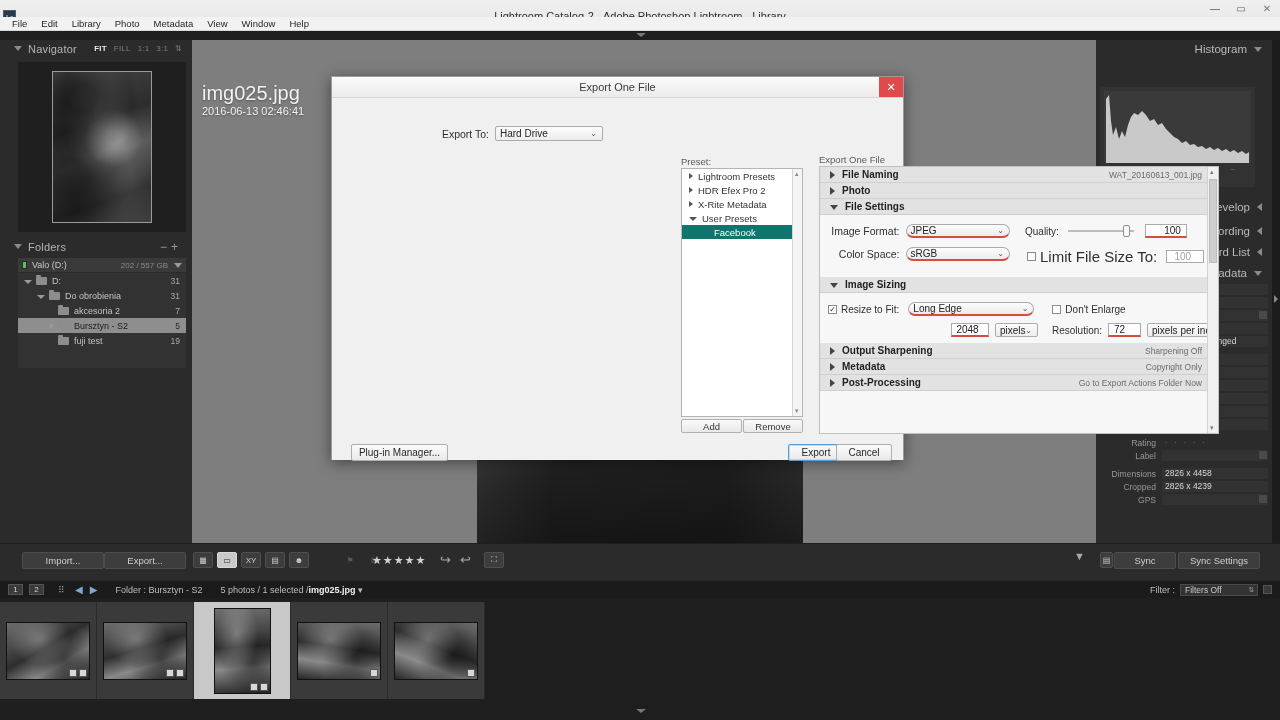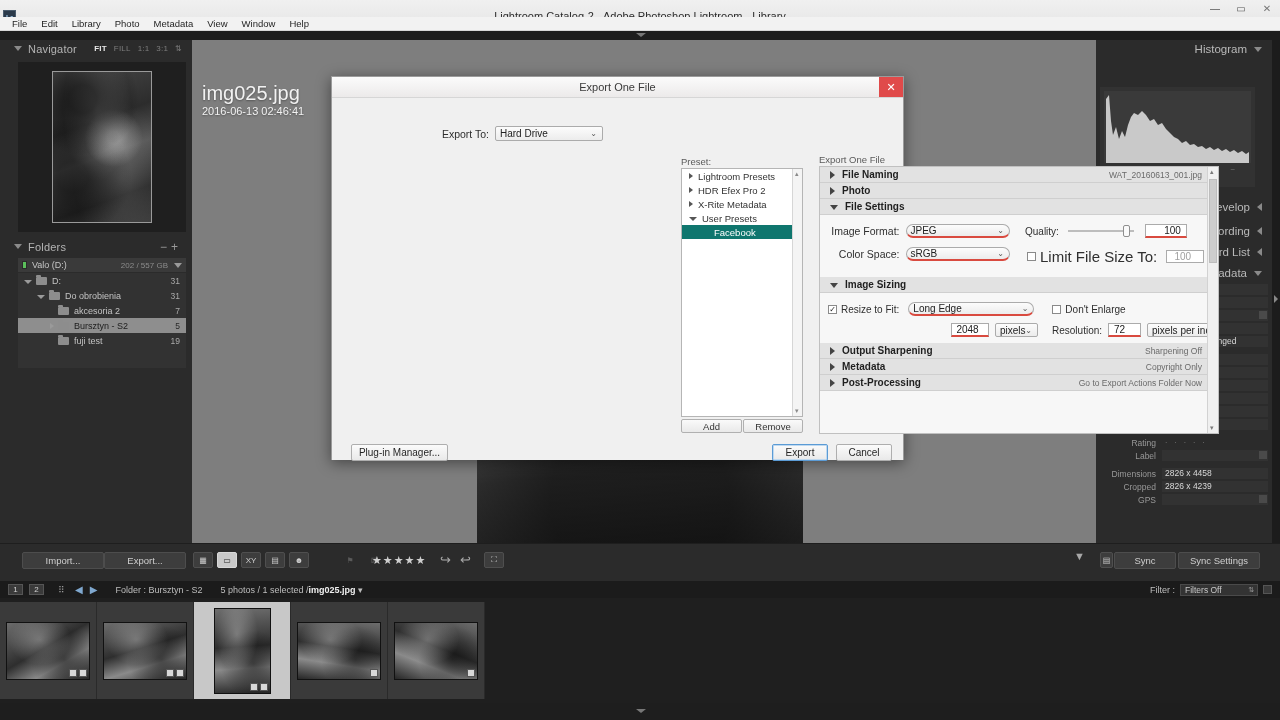--- a/index.html
+++ b/index.html
@@ -292,21 +292,21 @@
   .sec-scroll { position: absolute; right: 0; top: 0; width: 11px; height: 100%; background: #f0f0f0; border-left: 1px solid #d2d2d2; }
   .sec-scroll .thumbb { position: absolute; left: 1px; top: 12px; width: 8px; height: 84px; background: #cdcdcd; border: 1px solid #bdbdbd; }
   .sec-scroll .up, .sec-scroll .dn { position: absolute; left: 2px; color: #7a7a7a; font-size: 7px; }
   .sec-scroll .up { top: 1px; } .sec-scroll .dn { bottom: 1px; }
 
   .dbtn {
     position: absolute; height: 17px; background: linear-gradient(#fbfbfb, #e9e9e9);
     border: 1px solid #aeaeae; border-radius: 2px; font-size: 10px; color: #262626;
     display: flex; align-items: center; justify-content: center;
   }
-  .dbtn.primary { border: 1px solid #5b9bd5; box-shadow: 0 0 0 1px #bfd9f0 inset; }
+  .dbtn.primary { border: 1px solid #5b9bd5; box-shadow: 0 0 0 1px #bfd9f0 inset; margin-left: 16px; }
 </style>
 </head>
 <body>
 
 <div id="app">
 
   <div class="titlebar">
     <div class="lr-badge">Lr</div>
     <div class="win-title">Lightroom Catalog-2 - Adobe Photoshop Lightroom - Library</div>
     <div class="win-buttons">

